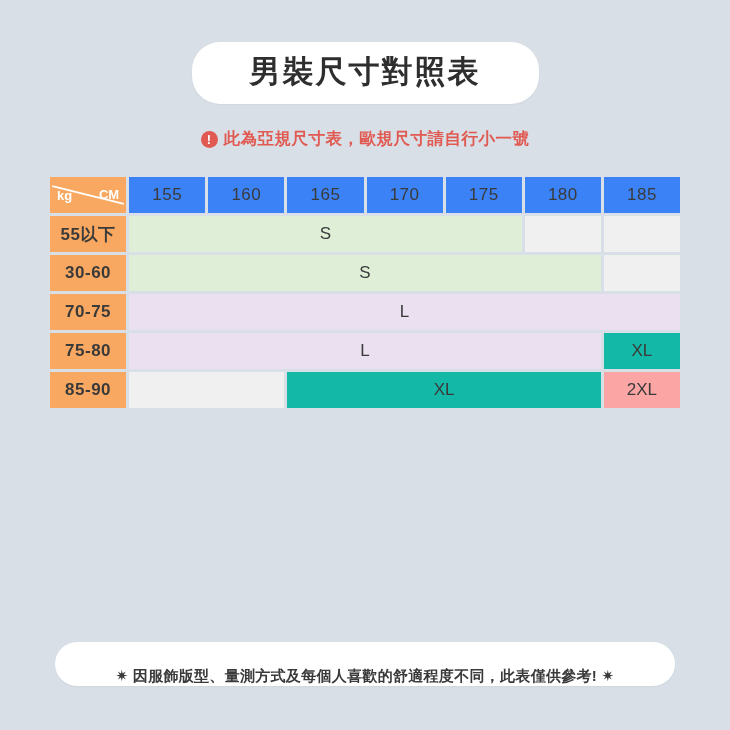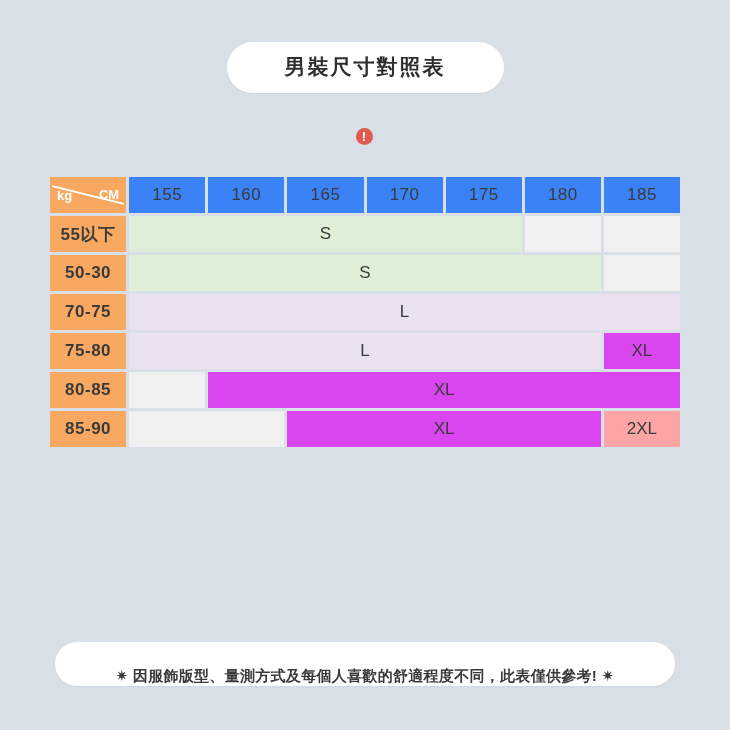--- a/index.html
+++ b/index.html
@@ -24,21 +24,21 @@
     display: flex;
     justify-content: center;
   }
   .title-pill {
     background: #ffffff;
     border-radius: 28px;
     padding: 13px 58px 15px 58px;
     box-shadow: 0 1px 2px rgba(0,0,0,0.04);
   }
   .title-text {
-    font-size: 21px;
+    font-size: 31px;
     font-weight: bold;
     color: #2e2e2e;
     letter-spacing: 2px;
     line-height: 1.1;
     white-space: nowrap;
   }
 
   
   .warn-wrap {
     position: absolute;
@@ -135,21 +135,21 @@
     bottom: 2px;
     font-size: 13px;
     font-weight: bold;
     color: #ffffff;
   }
 
   td.c-empty { background: #f0f0f0; }
   td.c-green { background: #dfeed6; }
   td.c-blue  { background: #e6f0fc; }
   td.c-purple{ background: #eae0f0; }
-  td.c-pink  { background: #d946ef; }
+  td.c-pink  { background: #14b8a6; }
   td.c-yellow{ background: #fca5a5; }
 
   
   .note-wrap {
     position: absolute;
     left: 55px;
     top: 642px;
     width: 620px;
     display: flex;
     justify-content: center;
@@ -176,20 +176,21 @@
 <body>
 
 <div class="title-wrap">
   <div class="title-pill">
     <div class="title-text">男裝尺寸對照表</div>
   </div>
 </div>
 
 <div class="warn-wrap">
   <span class="warn-icon">!</span>
+  <span class="warn-text">此為亞規尺寸表，歐規尺寸請自行小一號</span>
 </div>
 
 <div class="table-wrap">
   <table class="size-table">
     <tbody>
       <tr>
         <td class="corner">
           <div class="corner-inner">
             <svg class="corner-line" viewBox="0 0 100 36" preserveAspectRatio="none">
               <line x1="3" y1="2" x2="97" y2="34" stroke="#ffffff" stroke-width="1.6" vector-effect="non-scaling-stroke"></line>
@@ -206,37 +207,32 @@
           <td class="hdr">180</td>
           <td class="hdr">185</td>
         </tr>
     <tr>
           <td class="rowhdr">55以下</td>
           <td class="c-green" colspan="5">S</td>
           <td class="c-empty" colspan="1"></td>
           <td class="c-empty" colspan="1"></td>
         </tr>
         <tr>
-          <td class="rowhdr">50-30</td>
+          <td class="rowhdr">30-60</td>
           <td class="c-green" colspan="6">S</td>
           <td class="c-empty" colspan="1"></td>
         </tr>
         <tr>
           <td class="rowhdr">70-75</td>
           <td class="c-purple" colspan="7">L</td>
         </tr>
         <tr>
           <td class="rowhdr">75-80</td>
           <td class="c-purple" colspan="6">L</td>
           <td class="c-pink" colspan="1">XL</td>
-        </tr>
-        <tr>
-          <td class="rowhdr">80-85</td>
-          <td class="c-empty" colspan="1"></td>
-          <td class="c-pink" colspan="6">XL</td>
         </tr>
         <tr>
           <td class="rowhdr">85-90</td>
           <td class="c-empty" colspan="2"></td>
           <td class="c-pink" colspan="4">XL</td>
           <td class="c-yellow" colspan="1">2XL</td>
         </tr>
       </tbody>
   </table>
 </div>

